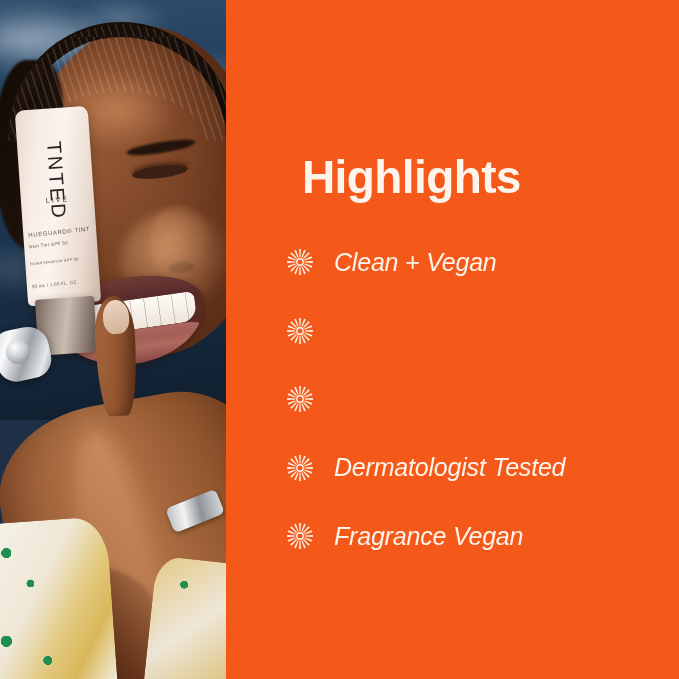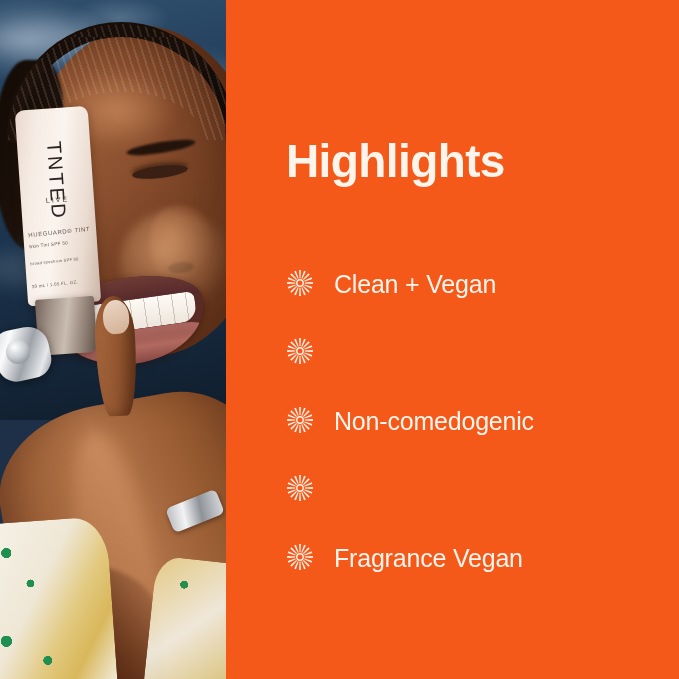--- a/index.html
+++ b/index.html
@@ -370,42 +370,43 @@
     height: 679px;
     background: #F4591A;
     padding-left: 60px;
     box-sizing: border-box;
   }
 
   .title {
     position: absolute;
     left: 60px;
     top: 138px;
-    margin: 0;
+    margin: 16px;
     color: #FDF4EC;
     font-size: 46px;
     font-weight: bold;
     letter-spacing: -0.6px;
     line-height: 1;
     font-family: "Liberation Sans", sans-serif;
   }
 
   .highlight-list {
     position: absolute;
     left: 60px;
     top: 228px;
     margin: 0;
     padding: 0;
     list-style: none;
     width: 380px;
   }
   .highlight-item {
     display: flex;
-    align-items: flex-end;
+    align-items: center;
     height: 68.5px;
+    font-style: italic;
   }
   .sunburst-icon {
     flex: 0 0 28px;
     width: 28px;
     height: 28px;
     display: block;
   }
   .item-label {
     margin-left: 20px;
     color: #FDF4EC;
@@ -643,21 +644,20 @@
               <g transform="rotate(315)">
                   <polygon points="-3.2,-46 3.2,-46 1.7,-17 -1.7,-17"></polygon>
                 </g>
               <g transform="rotate(337.5)">
                   <polygon points="-3.2,-46 3.2,-46 1.7,-17 -1.7,-17"></polygon>
                 </g>
             </g>
             <circle cx="50" cy="50" r="11.5" fill="none" stroke="#FDF4EC" stroke-width="5"></circle>
           </g>
         </svg>
-        <span class="item-label">Non-comedogenic</span>
       </li>
 
       <li class="highlight-item">
         <svg class="sunburst-icon" viewBox="0 0 100 100">
           <g fill="#FDF4EC">
             <g transform="translate(50,50)">
               <g>
                   <polygon points="-3.2,-46 3.2,-46 1.7,-17 -1.7,-17"></polygon>
                 </g>
               <g transform="rotate(22.5)">
@@ -702,20 +702,21 @@
               <g transform="rotate(315)">
                   <polygon points="-3.2,-46 3.2,-46 1.7,-17 -1.7,-17"></polygon>
                 </g>
               <g transform="rotate(337.5)">
                   <polygon points="-3.2,-46 3.2,-46 1.7,-17 -1.7,-17"></polygon>
                 </g>
             </g>
             <circle cx="50" cy="50" r="11.5" fill="none" stroke="#FDF4EC" stroke-width="5"></circle>
           </g>
         </svg>
+        <span class="item-label">Dermatologist Tested</span>
       </li>
 
       <li class="highlight-item">
         <svg class="sunburst-icon" viewBox="0 0 100 100">
           <g fill="#FDF4EC">
             <g transform="translate(50,50)">
               <g>
                   <polygon points="-3.2,-46 3.2,-46 1.7,-17 -1.7,-17"></polygon>
                 </g>
               <g transform="rotate(22.5)">

